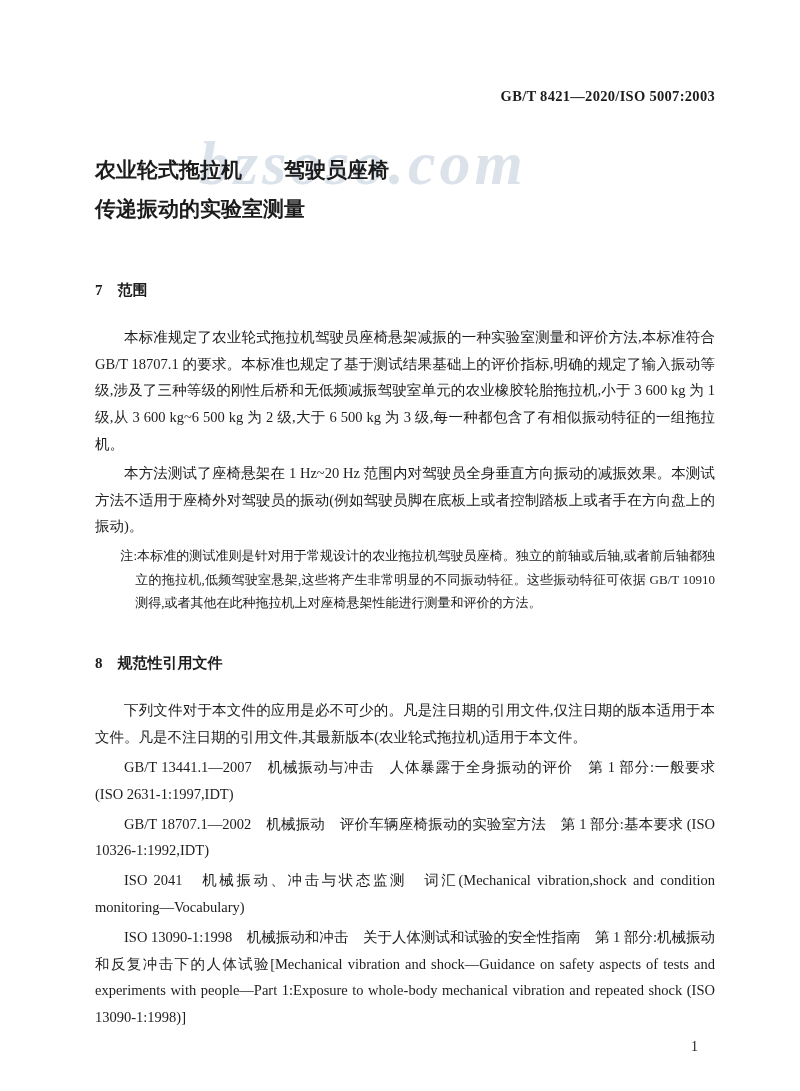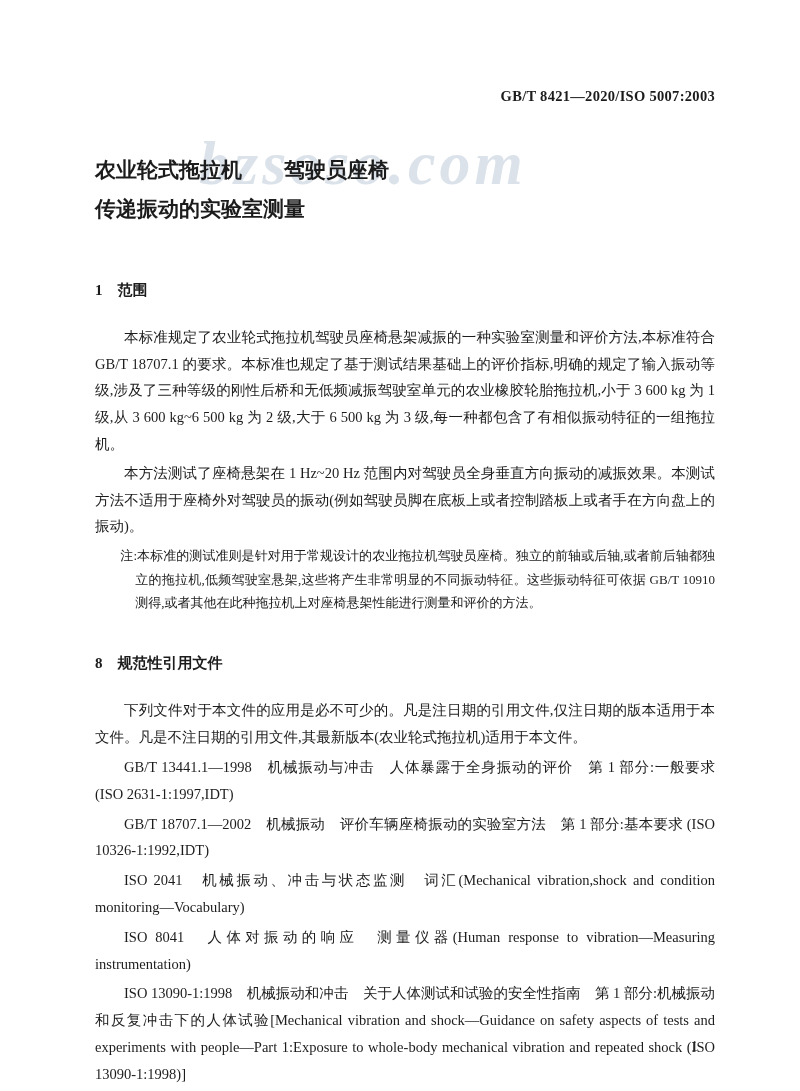--- a/index.html
+++ b/index.html
@@ -93,32 +93,31 @@
 
   <div class="content">
 
     <div class="header-code">GB/T 8421—2020/ISO 5007:2003</div>
 
     <div class="doc-title">
       <div>农业轮式拖拉机　　驾驶员座椅</div>
       <div>传递振动的实验室测量</div>
     </div>
 
-    <div class="section-heading" id="sec1-heading">1　范围</div>
+    <div class="section-heading" id="sec1-heading">7　范围</div>
 
     <p class="para">本标准规定了农业轮式拖拉机驾驶员座椅悬架减振的一种实验室测量和评价方法,本标准符合 GB/T 18707.1 的要求。本标准也规定了基于测试结果基础上的评价指标,明确的规定了输入振动等级,涉及了三种等级的刚性后桥和无低频减振驾驶室单元的农业橡胶轮胎拖拉机,小于 3 600 kg 为 1 级,从 3 600 kg~6 500 kg 为 2 级,大于 6 500 kg 为 3 级,每一种都包含了有相似振动特征的一组拖拉机。</p>
     <p class="para">本方法测试了座椅悬架在 1 Hz~20 Hz 范围内对驾驶员全身垂直方向振动的减振效果。本测试方法不适用于座椅外对驾驶员的振动(例如驾驶员脚在底板上或者控制踏板上或者手在方向盘上的振动)。</p>
     <p class="note">注:本标准的测试准则是针对用于常规设计的农业拖拉机驾驶员座椅。独立的前轴或后轴,或者前后轴都独立的拖拉机,低频驾驶室悬架,这些将产生非常明显的不同振动特征。这些振动特征可依据 GB/T 10910 测得,或者其他在此种拖拉机上对座椅悬架性能进行测量和评价的方法。</p>
 
     <div class="section-heading">8　规范性引用文件</div>
 
     <p class="para">下列文件对于本文件的应用是必不可少的。凡是注日期的引用文件,仅注日期的版本适用于本文件。凡是不注日期的引用文件,其最新版本(农业轮式拖拉机)适用于本文件。</p>
-    <p class="ref">GB/T 13441.1—1998　机械振动与冲击　人体暴露于全身振动的评价　第 1 部分:一般要求 (ISO 2631-1:1997,IDT)</p>
+    <p class="ref">GB/T 13441.1—2007　机械振动与冲击　人体暴露于全身振动的评价　第 1 部分:一般要求 (ISO 2631-1:1997,IDT)</p>
     <p class="ref">GB/T 18707.1—2002　机械振动　评价车辆座椅振动的实验室方法　第 1 部分:基本要求 (ISO 10326-1:1992,IDT)</p>
     <p class="ref">ISO 2041　机械振动、冲击与状态监测　词汇(Mechanical vibration,shock and condition monitoring—Vocabulary)</p>
-    <p class="ref">ISO 8041　人体对振动的响应　测量仪器(Human response to vibration—Measuring instrumentation)</p>
     <p class="ref">ISO 13090-1:1998　机械振动和冲击　关于人体测试和试验的安全性指南　第 1 部分:机械振动和反复冲击下的人体试验[Mechanical vibration and shock—Guidance on safety aspects of tests and experiments with people—Part 1:Exposure to whole-body mechanical vibration and repeated shock (ISO 13090-1:1998)]</p>
 
   </div>
 
   <div class="page-number">1</div>
 
 </div>
 
 </body></html>

